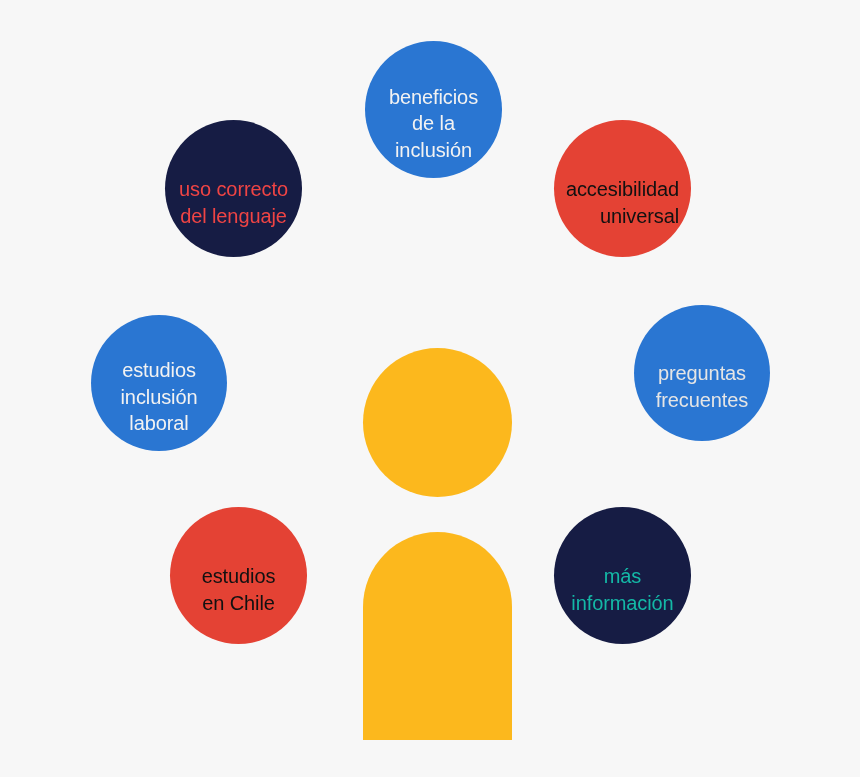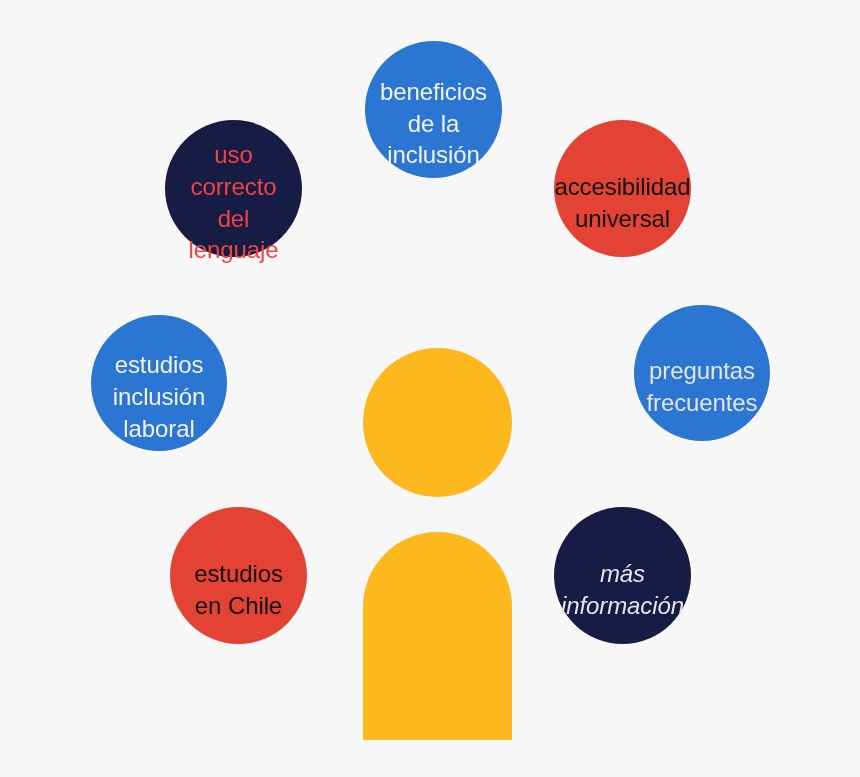--- a/index.html
+++ b/index.html
@@ -23,21 +23,21 @@
     position: absolute;
     border-radius: 50%;
     display: flex;
     align-items: center;
     justify-content: center;
     box-sizing: border-box;
     text-align: center;
     user-select: none;
   }
   .bubble .label {
-    font-size: 24px;
+    font-size: 20px;
     line-height: 1.33;
     letter-spacing: -0.1px;
     padding: 0 6px;
     white-space: pre-line;
     margin-top: 28px;
   }
   .person-head {
     position: absolute;
     border-radius: 50%;
   }
@@ -60,36 +60,36 @@
 
   <div id="bubbles">
       <div class="bubble" style="left: 165px; top: 120px; width: 137px; height: 137px; background: rgb(22, 28, 68);">
         <span class="label" style="color: #ef4444;">uso correcto
 del lenguaje</span>
       </div>
       <div class="bubble" style="left: 365px; top: 41px; width: 137px; height: 137px; background: rgb(42, 118, 210);">
         <span class="label" style="color: rgb(242, 242, 242);">beneficios
 de la inclusión</span>
       </div>
-      <div class="bubble" style="left: 554px; top: 120px; width: 137px; height: 137px; background: rgb(228, 66, 52);">
+      <div class="bubble" style="left: 554px; top: 120px; width: 137px; height: 137px; background: rgb(228, 66, 52); text-align: right;">
         <span class="label" style="color: rgb(17, 17, 17);">accesibilidad
 universal</span>
       </div>
       <div class="bubble" style="left: 91px; top: 315px; width: 136px; height: 136px; background: rgb(42, 118, 210);">
         <span class="label" style="color: rgb(242, 242, 242);">estudios
 inclusión
 laboral</span>
       </div>
       <div class="bubble" style="left: 634px; top: 305px; width: 136px; height: 136px; background: rgb(42, 118, 210);">
         <span class="label" style="color: #e5e5e5;">preguntas
 frecuentes</span>
       </div>
       <div class="bubble" style="left: 170px; top: 507px; width: 137px; height: 137px; background: rgb(228, 66, 52);">
         <span class="label" style="color: rgb(17, 17, 17);">estudios
 en Chile</span>
       </div>
       <div class="bubble" style="left: 554px; top: 507px; width: 137px; height: 137px; background: rgb(22, 28, 68);">
-        <span class="label" style="color: #e5e5e5; font-style: italic;">más
+        <span class="label" style="color: #14b8a6;">más
 información</span>
       </div>
     </div>
 
 </div>
 
 </body></html>

